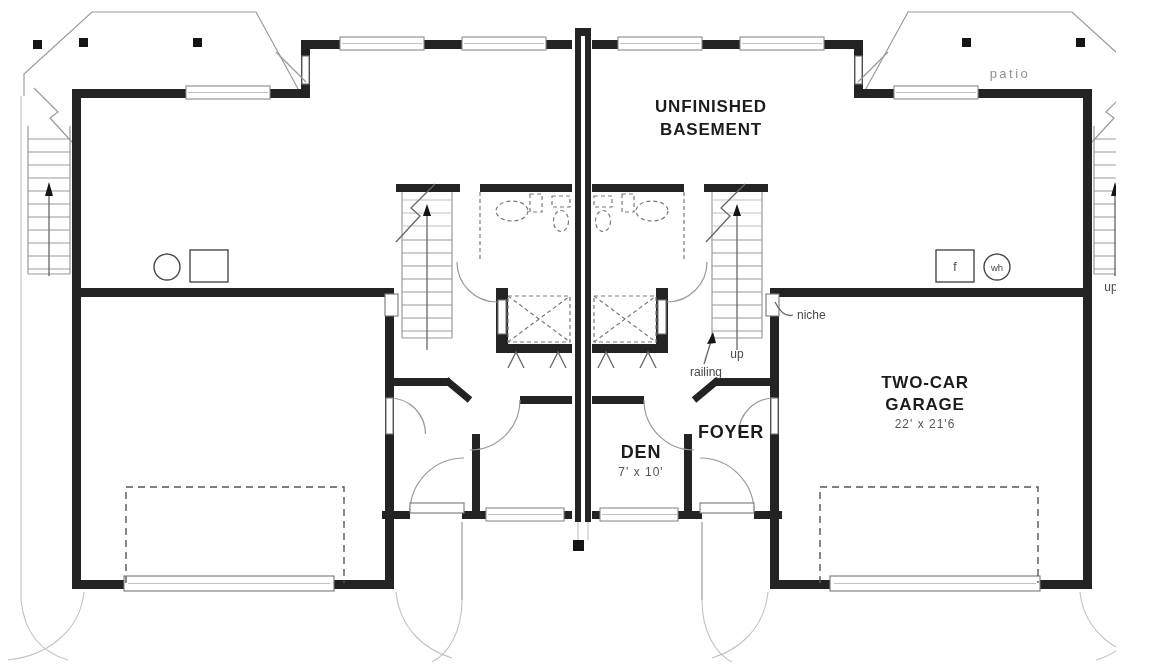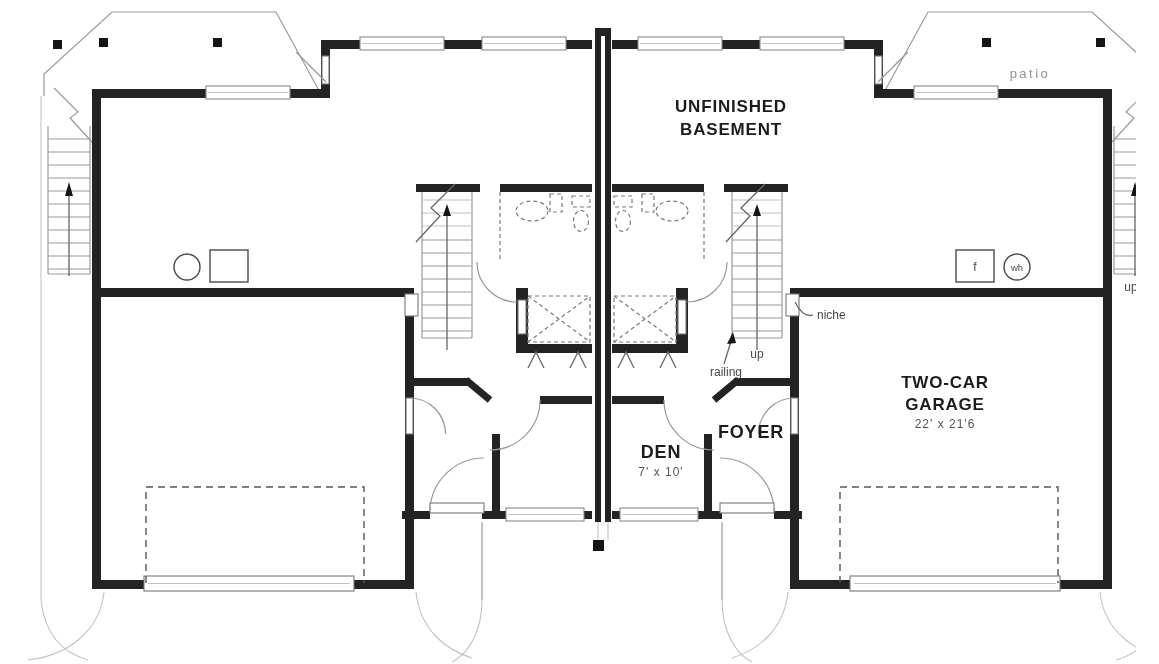--- a/index.html
+++ b/index.html
@@ -1,17 +1,17 @@
 <!DOCTYPE html>
 <html style="--wall: #232323; --line-mid: #666666; --line-light: #9a9a9a; --text-dark: #1c1c1c; --text-dim: #555555; --text-faint: #8f8f8f; --paper: #ffffff;"><head>
 <meta charset="utf-8">
 <style>
   html,body{margin:0;padding:0;background:#fff;}
   .stage{position:relative;width:1116px;height:664px;background:var(--paper,#fff);overflow:hidden;
-         font-family:"Liberation Sans",sans-serif;margin-left:20px;}
+         font-family:"Liberation Sans",sans-serif;}
   svg{display:block;}
   .wl  { fill: var(--wall,#232323); }
   .wln { stroke: var(--wall,#232323); stroke-width:7; fill:none; }
   .tn  { stroke: var(--line-mid,#666); stroke-width:1.3; fill:none; }
   .lt  { stroke: var(--line-light,#9a9a9a); stroke-width:1.2; fill:none; }
   .vlt { stroke:#c2c2c2; stroke-width:1.1; fill:none; }
   .dsh { stroke:#7a7a7a; stroke-width:1.2; fill:none; stroke-dasharray:4 3; }
   .dshg{ stroke:#565656; stroke-width:1.4; fill:none; stroke-dasharray:7 5; }
   .win { fill:#fff; stroke:#8a8a8a; stroke-width:1.1; }
   .leaf{ fill:#fff; stroke:#777; stroke-width:1.1; }

